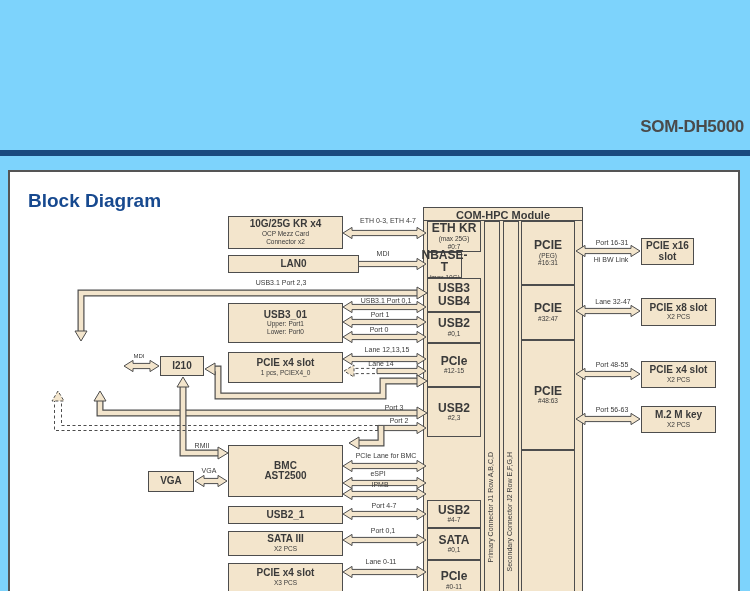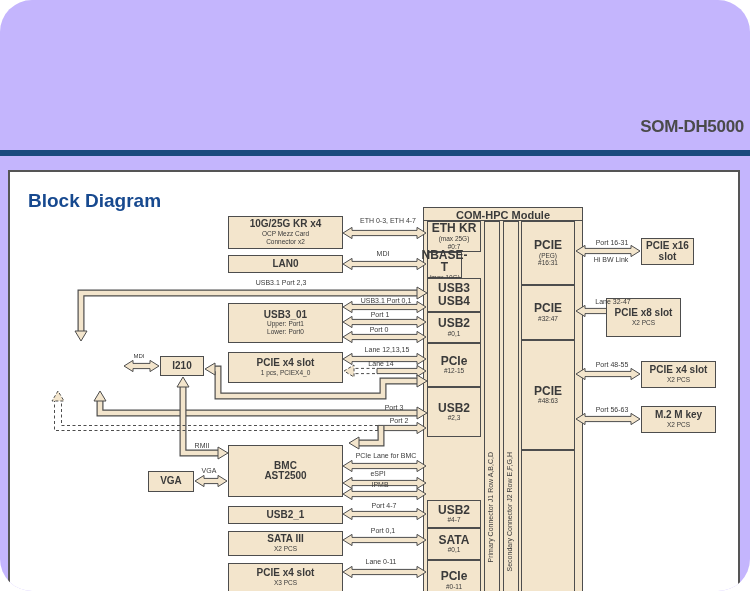--- a/index.html
+++ b/index.html
@@ -1,17 +1,17 @@
 <!DOCTYPE html>
 <html><head>
 <meta charset="utf-8">
 <style>
   html,body{margin:0;padding:0;background:#fff;}
-  #stage{position:relative;width:750px;height:591px;overflow:hidden;background:#c4b5fd;
-         font-family:"Liberation Sans",sans-serif;color:#3a3a3a;border-radius:32px;}
+  #stage{position:relative;width:750px;height:591px;overflow:hidden;background:#7dd3fc;
+         font-family:"Liberation Sans",sans-serif;color:#3a3a3a;}
   .doc-title{position:absolute;top:117px;right:6px;font-size:17px;font-weight:bold;color:#4a4a4a;letter-spacing:-.3px;}
   .blue-bar{position:absolute;left:0;top:150px;width:750px;height:6px;background:#1a4a7e;}
   .outer-box{position:absolute;left:8px;top:170px;width:732px;height:431px;border:2px solid #555;box-sizing:border-box;background:#fff;}
   .heading{position:absolute;left:28px;top:190px;font-size:19px;font-weight:bold;color:#17498f;}
   svg.wires{position:absolute;left:0;top:0;z-index:2;}
   .box{position:absolute;z-index:3;background:#f3e5cc;border:1px solid #4d4d4d;box-sizing:border-box;
        display:flex;flex-direction:column;align-items:center;justify-content:center;text-align:center;line-height:1.05;}
   .box .t{font-size:10px;font-weight:bold;}
   .box .t2{font-size:10px;font-weight:bold;}
   .box .s{font-size:6.5px;font-weight:normal;line-height:1.2;}
@@ -165,21 +165,21 @@
     <span class="t">PCIE</span>
     <span class="s">#48:63</span>
   </div>
   <div class="box mbox" style="left:521px;top:450px;width:54px;height:151px;"></div>
 
   <div class="box" style="left:228px;top:216px;width:115px;height:33px;">
     <span class="t">10G/25G KR x4</span>
     <span class="s">OCP Mezz Card</span>
     <span class="s">Connector x2</span>
   </div>
-  <div class="box" style="left:228px;top:255px;width:115px;height:18px;">
+  <div class="box" style="left:228px;top:255px;width:131px;height:18px;">
     <span class="t">LAN0</span>
   </div>
   <div class="box" style="left:228px;top:303px;width:115px;height:40px;">
     <span class="t">USB3_01</span>
     <span class="s">Upper: Port1</span>
     <span class="s">Lower: Port0</span>
   </div>
   <div class="box" style="left:228px;top:352px;width:115px;height:31px;">
     <span class="t">PCIE x4 slot</span>
     <span class="s">1 pcs, PCIEX4_0</span>
@@ -203,21 +203,21 @@
   <div class="box" style="left:160px;top:356px;width:44px;height:20px;">
     <span class="t">I210</span>
   </div>
   <div class="box" style="left:148px;top:471px;width:46px;height:21px;">
     <span class="t">VGA</span>
   </div>
 
   <div class="box" style="left:641px;top:238px;width:53px;height:27px;">
     <span class="t">PCIE x16 slot</span>
   </div>
-  <div class="box" style="left:606px;top:298px;width:75px;height:39px;">
+  <div class="box" style="left:641px;top:298px;width:75px;height:28px;">
     <span class="t">PCIE x8 slot</span>
     <span class="s">X2 PCS</span>
   </div>
   <div class="box" style="left:641px;top:361px;width:75px;height:27px;">
     <span class="t">PCIE x4 slot</span>
     <span class="s">X2 PCS</span>
   </div>
   <div class="box" style="left:641px;top:406px;width:75px;height:27px;">
     <span class="t">M.2 M key</span>
     <span class="s">X2 PCS</span>

